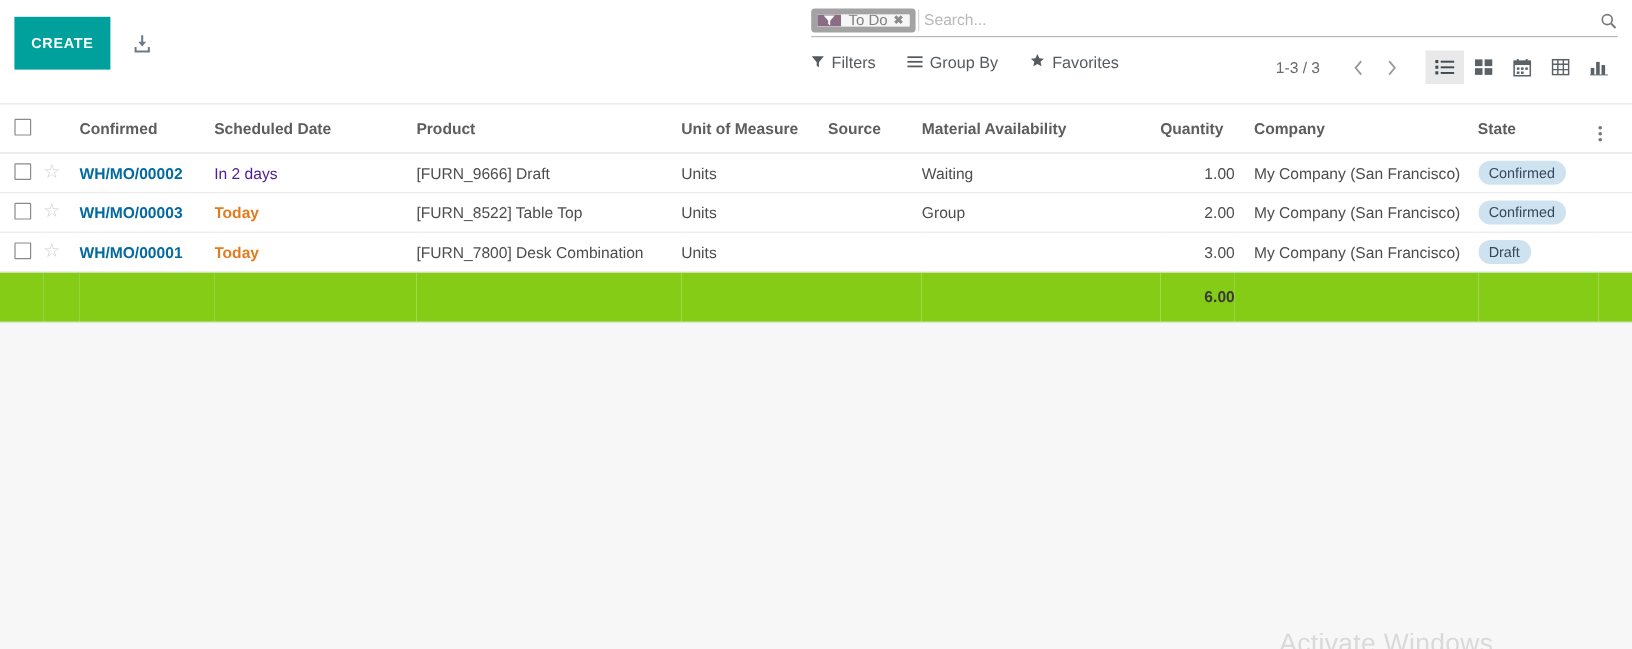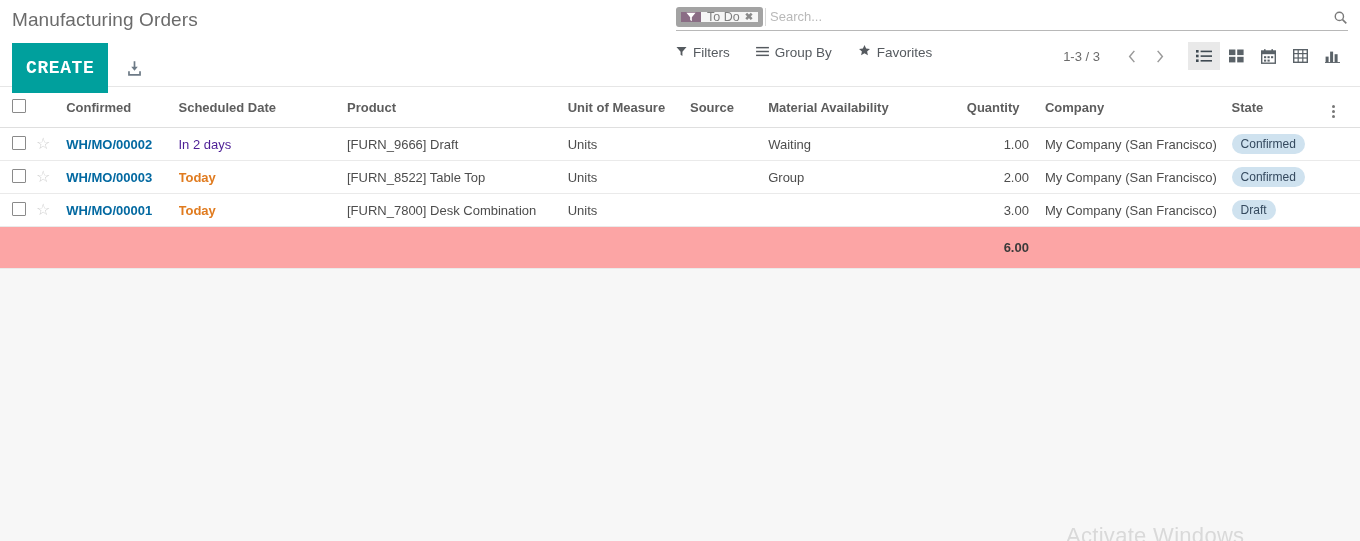--- a/index.html
+++ b/index.html
@@ -19,23 +19,23 @@
     border-bottom: 1px solid #e6e6e6;
   }
   .cp-left { position: absolute; left: 12px; top: 0; }
   .page-title {
     font-size: 19px; color: #6b6b6b; font-weight: 400;
     line-height: 1; padding-top: 10px; letter-spacing: .1px;
   }
   .btn-row { display: flex; align-items: center; gap: 14px; margin-top: 14px; }
   .btn-create {
     background: #00a09d; color: #ffffff; border: none;
-    font-size: 18px; font-weight: bold; letter-spacing: .6px;
+    font-size: 12px; font-weight: bold; letter-spacing: .6px;
     padding: 16px 14px; cursor: pointer; line-height: 1;
-    font-family: Liberation Mono, monospace;
+    font-family: Liberation Sans, sans-serif;
   }
   .icon-btn-plain {
     background: none; border: none; cursor: pointer;
     padding: 2px 4px; color: #6d7a86; display: flex; align-items: center;
   }
 
   
   .search-wrap {
     position: absolute; left: 676px; top: 6px; width: 672px;
   }
@@ -142,40 +142,39 @@
   }
   .opt-dots {
     display: inline-flex; flex-direction: column; gap: 2px; cursor: pointer;
     align-items: center; justify-content: center;
   }
   .opt-dots i { width: 3px; height: 3px; background: #777; border-radius: 50%; display: block; }
 
   tbody tr:first-child td { border-top: none; }
   .foot-row td {
     height: 42px; font-weight: bold; color: #3a3a3a; font-size: 13px;
-    border-bottom: 1px solid #eaeaea; border-top: 1px solid #eaeaea; background: #fca5a5;
+    border-bottom: 1px solid #eaeaea; border-top: 1px solid #eaeaea; background: #84cc16;
   }
   .foot-qty { text-align: right; }
 
   
   .watermark {
     position: absolute; left: 1066px; bottom: -8px;
     color: #d9d9d9; font-size: 22px; letter-spacing: .3px;
     user-select: none; pointer-events: none;
   }
 </style>
 </head>
 <body>
 
 <div class="app">
 
   <div class="control-panel">
 
     <div class="cp-left">
-      <div class="page-title">Manufacturing Orders</div>
       <div class="btn-row">
         <button class="btn-create">CREATE</button>
         <button class="icon-btn-plain">
           <svg width="17" height="17" viewBox="0 0 16 16" aria-hidden="true">
             <path d="M7.2 1.2h1.6v5.2h2.3L8 10.1 4.9 6.4h2.3z" fill="#6d7a86"></path>
             <path d="M2 10.6h1.6v2.6h8.8v-2.6H14v4.2H2z" fill="#6d7a86"></path>
           </svg>
         </button>
       </div>
     </div>

